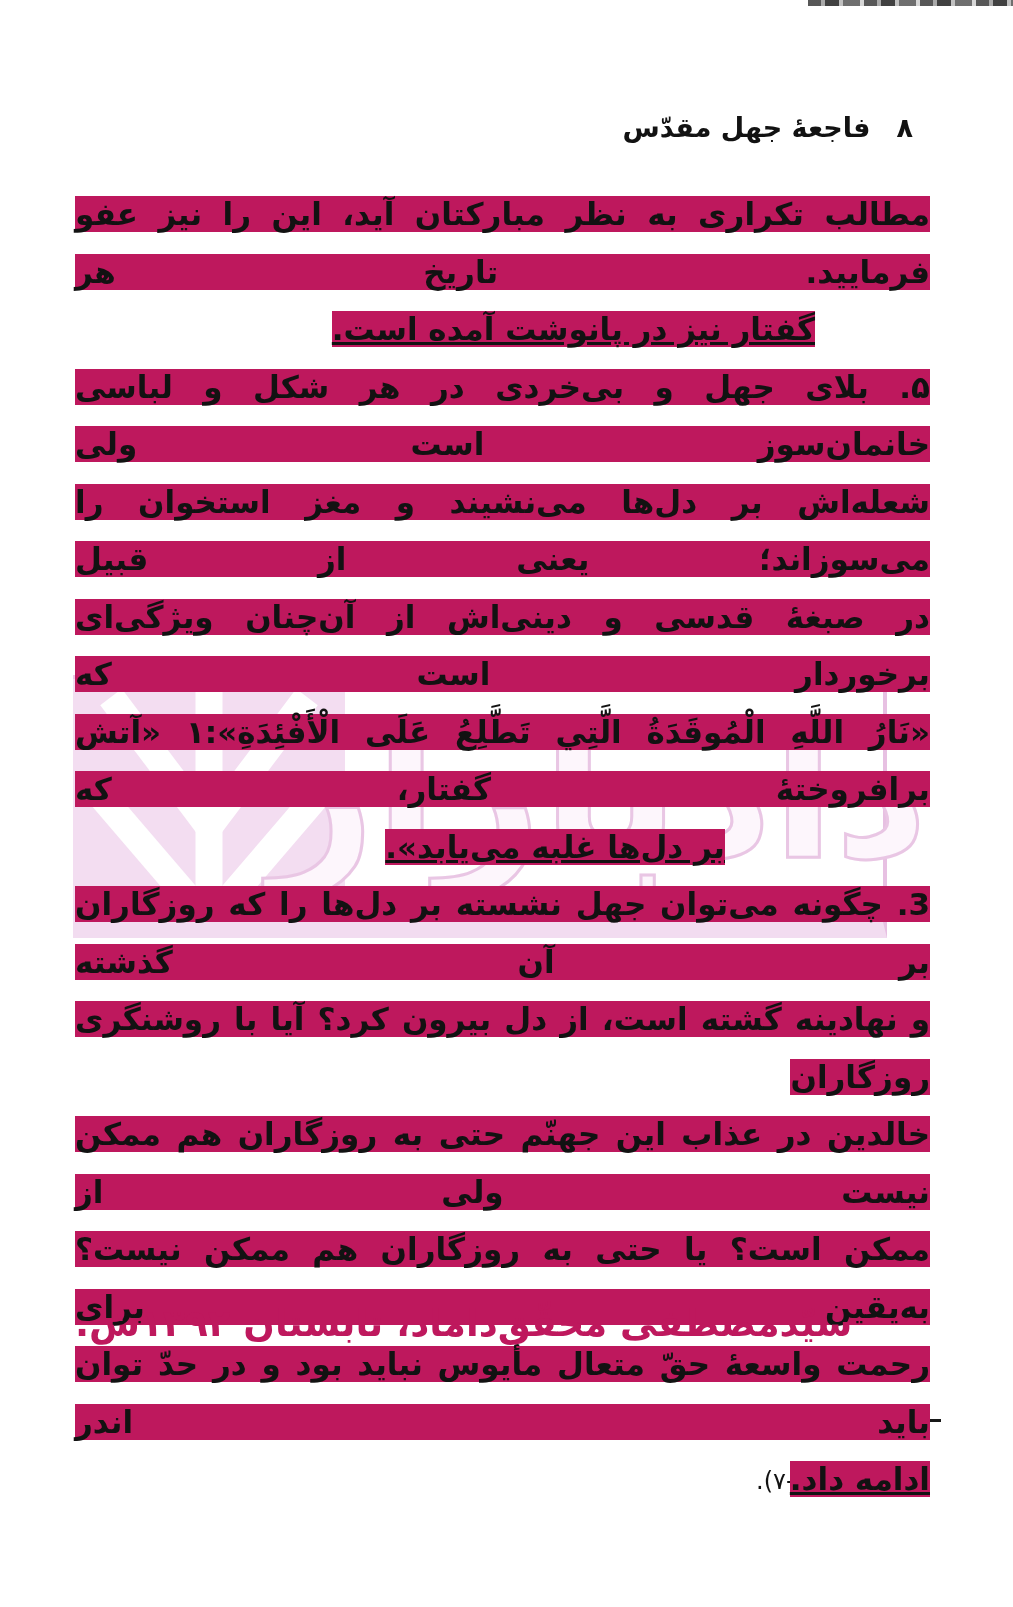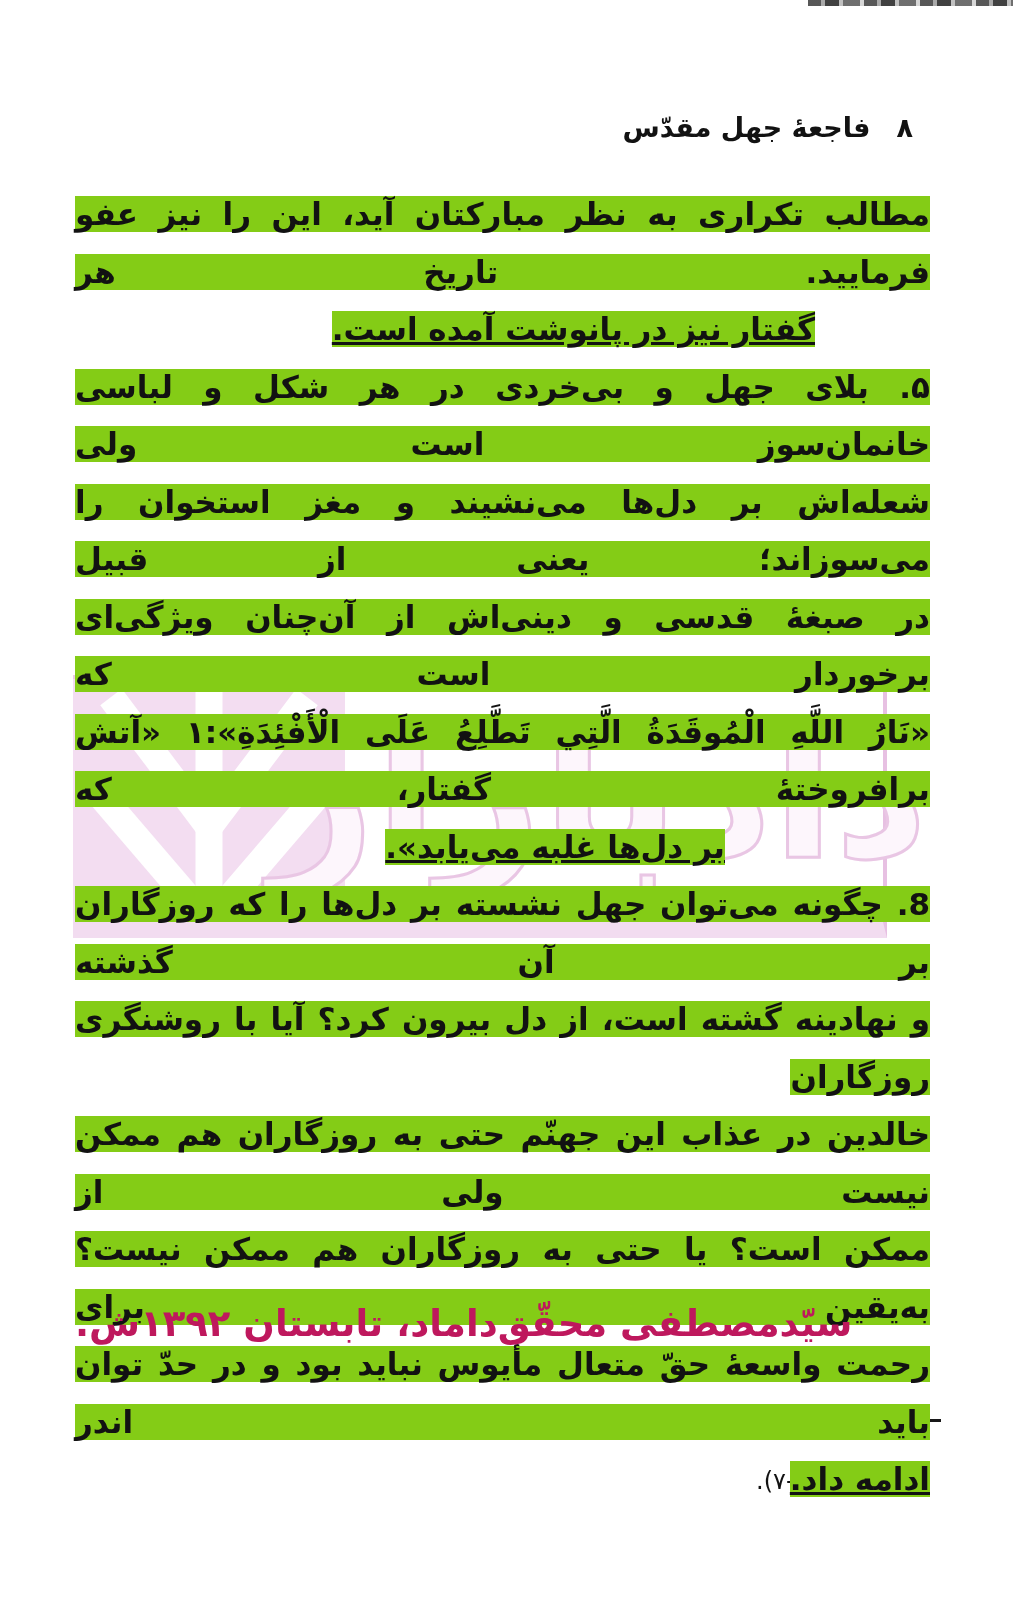--- a/index.html
+++ b/index.html
@@ -30,21 +30,21 @@
     transform:translateY(-54%); direction:rtl; text-align:center;
     font-size:182px; font-weight:bold; line-height:1; letter-spacing:-2px;
     color:#fdf6fc; -webkit-text-stroke:3px #e9c6e4; white-space:nowrap; }
 
   
   .body-text { position:absolute; top:186px; left:75px; right:83px;
     direction:rtl; z-index:2; color:#121212; font-size:31px; font-weight:bold; }
   .line { line-height:57.5px; text-align:justify; text-align-last:justify;
     text-justify:inter-word; }
   .line.end { text-align-last:right;text-decoration:underline; }
-  .ink { background:#84cc16; box-decoration-break:clone; }
+  .ink { background:#be185d; box-decoration-break:clone; }
 
   .signature { position:absolute; top:1302px; left:75px; right:83px; z-index:2;
     direction:rtl; text-align:left; font-size:37px; font-weight:bold; color:#be185d; }
 
   .footnote-rule { position:absolute; top:1419px; left:85px; width:856px;
     height:3px; background:#181818; }
   .footnote { position:absolute; top:1467px; right:108px; direction:rtl;
     font-size:24px; color:#121212; }
 </style>
 </head>
@@ -77,21 +77,21 @@
   </div>
 
   <div class="body-text">
       <div class="line full"><span class="ink">مطالب تکراری به نظر مبارکتان آید، این را نیز عفو فرمایید. تاریخ هر</span></div>
       <div class="line end" style="padding-right: 115px;"><span class="ink">گفتار نیز در پانوشت آمده است.</span></div>
       <div class="line full"><span class="ink">۵. بلای جهل و بی‌خردی در هر شکل و لباسی خانمان‌سوز است ولی</span></div>
       <div class="line full"><span class="ink">شعله‌اش بر دل‌ها می‌نشیند و مغز استخوان را می‌سوزاند؛ یعنی از قبیل</span></div>
       <div class="line full"><span class="ink">در صبغهٔ قدسی و دینی‌اش از آن‌چنان ویژگی‌ای برخوردار است که</span></div>
       <div class="line full"><span class="ink">«نَارُ اللَّهِ الْمُوقَدَةُ الَّتِي تَطَّلِعُ عَلَى الْأَفْئِدَةِ»:۱ «آتش برافروختهٔ گفتار، که</span></div>
       <div class="line end" style="padding-right: 205px;"><span class="ink">بر دل‌ها غلبه می‌یابد».</span></div>
-      <div class="line full"><span class="ink">8. چگونه می‌توان جهل نشسته بر دل‌ها را که روزگاران بر آن گذشته</span></div>
+      <div class="line full"><span class="ink">3. چگونه می‌توان جهل نشسته بر دل‌ها را که روزگاران بر آن گذشته</span></div>
       <div class="line full"><span class="ink">و نهادینه گشته است، از دل بیرون کرد؟ آیا با روشنگری روزگاران</span></div>
       <div class="line full"><span class="ink">خالدین در عذاب این جهنّم حتی به روزگاران هم ممکن نیست ولی از</span></div>
       <div class="line full"><span class="ink">ممکن است؟ یا حتی به روزگاران هم ممکن نیست؟ به‌یقین برای</span></div>
       <div class="line full"><span class="ink">رحمت واسعهٔ حقّ متعال مأیوس نباید بود و در حدّ توان باید اندر</span></div>
       <div class="line end"><span class="ink">ادامه داد.</span></div>
     </div>
 
   <div class="signature">سیّدمصطفی محقّق‌داماد، تابستان ۱۳۹۲ش.</div>
 
   <div class="footnote-rule"></div>

